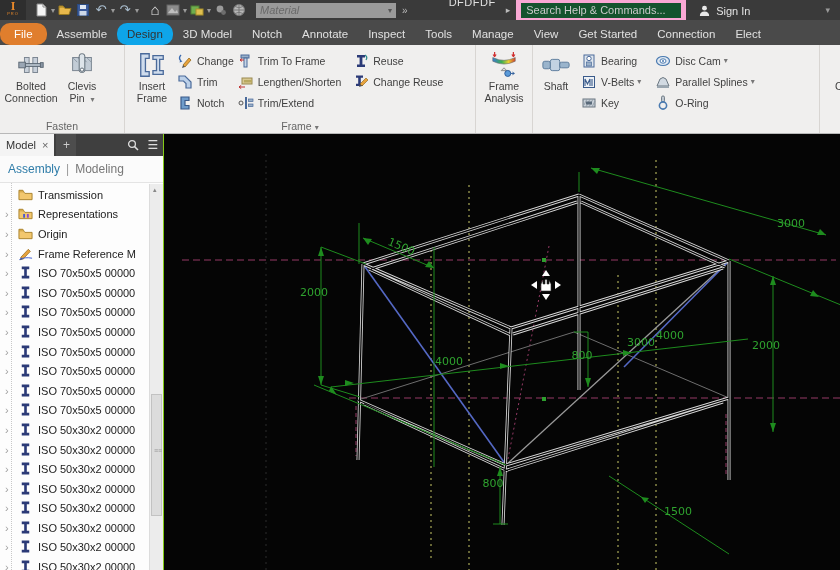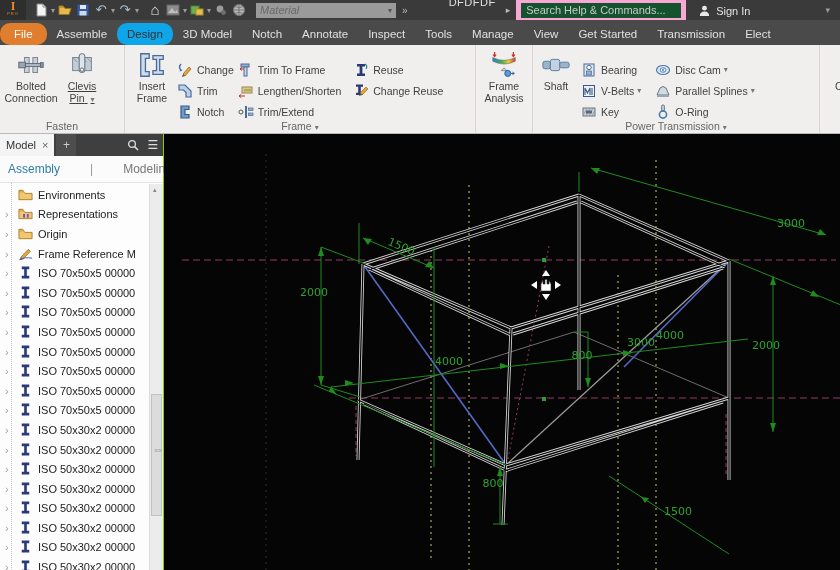--- a/index.html
+++ b/index.html
@@ -29,38 +29,38 @@
   .rtab{padding:5px 10px 5px;color:#e0e0e0;white-space:nowrap;cursor:default;border-radius:10px;}
   .rtab.file{background:#e07e2d;color:#fff;padding:5px 14px;}
   .rtab.active{background:#0ea5e9;color:#333;}
   
   .ribbon{height:88px;background:#f0efee;display:flex;flex:0 0 auto;border-bottom:1px solid #b8b8b8;color:#3f3f3f;}
   .panel{position:relative;display:flex;align-items:flex-start;padding:3px 4px 16px 4px;border-right:1px solid #d8d5d2;}
   .panel-label{position:absolute;bottom:1px;left:0;right:0;text-align:center;font-size:10.5px;color:#666;white-space:nowrap;}
   .bigbtn{display:flex;flex-direction:column;align-items:center;width:52px;margin:1px 1px;font-size:10.5px;line-height:11.5px;text-align:center;}
   .bigbtn .bicon{width:32px;height:32px;display:flex;align-items:center;justify-content:center;}
   .bigbtn .bicon svg{width:30px;height:30px;}
-  .col{display:flex;flex-direction:column;margin:11px 2px 0 2px;}
+  .col{display:flex;flex-direction:column;margin:2px 2px 0 2px;}
   .smallbtn{display:flex;align-items:center;height:21px;font-size:10.5px;white-space:nowrap;}
   .smallbtn .sicon{width:16px;height:16px;margin-right:4px;display:inline-flex;}
   .smallbtn .sicon svg{width:16px;height:16px;}
   .sm-drop{color:#777;font-size:8px;margin-left:3px;}
   .pl-drop{color:#777;font-size:8px;}
   
   .main{flex:1;display:flex;min-height:0;}
   
   .browser{width:163px;flex:0 0 auto;background:#fdfdfd;display:flex;flex-direction:column;border-right:1px solid #84cc16;position:relative;}
   .btabs{height:22px;background:#3f3f3f;display:flex;align-items:stretch;font-size:11px;flex:0 0 auto;}
   .btab-model{background:#f4f4f4;color:#333;display:flex;align-items:center;padding:0 6px;}
   .btab-model .x{margin-left:6px;color:#666;font-size:11px;}
   .btab-add{background:#4d4d4d;color:#ccc;width:20px;display:flex;align-items:center;justify-content:center;margin-left:2px;font-size:12px;}
   .btabs .spacer{flex:1;}
   .btab-ic{width:20px;display:flex;align-items:center;justify-content:center;color:#ddd;font-size:12px;}
   .btab-ic svg{width:12px;height:12px;}
-  .bmode{height:26px;background:#fbfbfb;border-bottom:1px solid #e4e4e4;display:flex;align-items:center;font-size:12px;padding:0 8px;flex:0 0 auto;gap:24px;}
+  .bmode{height:26px;background:#fbfbfb;border-bottom:1px solid #e4e4e4;display:flex;align-items:center;font-size:12px;padding:0 8px;flex:0 0 auto;}
   .bmode .asm{color:#2e7ca8;}
   .bmode .sep{color:#999;margin:0 6px;}
   .bmode .mod{color:#777;}
   .tree{flex:1;overflow:hidden;position:relative;padding-top:2px;}
   .guide{position:absolute;left:11px;top:0;bottom:0;border-left:1px dotted #c8c8c8;}
   .trow{height:19.6px;display:flex;align-items:center;padding-left:5px;font-size:11px;color:#222;white-space:nowrap;overflow:hidden;position:relative;}
   .trow .chev{width:11px;color:#a0a0a0;font-size:11px;flex:0 0 auto;}
   .trow .ticon{width:16px;height:16px;margin:0 4px 0 2px;flex:0 0 auto;}
   .trow .ticon svg{width:15px;height:15px;}
   .tscroll{position:absolute;right:0;top:50px;bottom:0;width:13px;background:#ececec;border-left:1px solid #dcdcdc;}
@@ -161,40 +161,40 @@
       <div class="rtab">Assemble</div>
       <div class="rtab active">Design</div>
       <div class="rtab">3D Model</div>
       <div class="rtab">Notch</div>
       <div class="rtab">Annotate</div>
       <div class="rtab">Inspect</div>
       <div class="rtab">Tools</div>
       <div class="rtab">Manage</div>
       <div class="rtab">View</div>
       <div class="rtab">Get Started</div>
-      <div class="rtab">Transmission</div>
+      <div class="rtab">Connection</div>
       <div class="rtab">Elect</div>
     </div>
 
   <div class="ribbon">
 
     <div class="panel" style="width:116px;flex:0 0 auto;">
       <div class="bigbtn">
         <span class="bicon">
             <svg viewBox="0 0 32 32">
               <rect x="9" y="8" width="5" height="16" fill="#c8d0da" stroke="#77828e"></rect>
               <rect x="18" y="8" width="5" height="16" fill="#c8d0da" stroke="#77828e"></rect>
               <rect x="3" y="13" width="7" height="6" fill="#9aa6b4" stroke="#5a6672"></rect>
               <rect x="10" y="14.5" width="18" height="3" fill="#b4bec8" stroke="#5a6672"></rect>
               <rect x="26" y="13.5" width="3" height="5" fill="#8a96a4" stroke="#5a6672"></rect>
             </svg>
           </span>
         <span>Bolted Connection</span>
       </div>
-      <div class="bigbtn" style="width:46px;text-decoration:underline;">
+      <div class="bigbtn" style="width:46px;">
         <span class="bicon">
             <svg viewBox="0 0 32 32">
               <rect x="6" y="8" width="20" height="14" fill="#c2ccd6" stroke="#77828e"></rect>
               <path d="M6,8 l5,5 M11,8 l5,5 M16,8 l5,5 M21,8 l5,5" stroke="#8b96a2"></path>
               <rect x="13" y="4" width="6" height="20" rx="2.5" fill="#dde4ea" stroke="#5a6672"></rect>
               <circle cx="16" cy="21" r="1.8" fill="#fff" stroke="#5a6672"></circle>
             </svg>
           </span>
         <span><span>Clevis Pin</span> <span class="sm-drop">▾</span></span>
       </div>
@@ -389,21 +389,20 @@
         <div class="smallbtn">
           <span class="sicon">
               <svg viewBox="0 0 16 16">
                 <rect x="6.6" y="1" width="2.8" height="6" rx="1.2" fill="#c8d0d8" stroke="#6a7680"></rect>
                 <circle cx="8" cy="10.5" r="3.6" fill="none" stroke="#4a7ab0" stroke-width="1.6"></circle>
               </svg>
             </span>
           <span>O-Ring</span>
         </div>
       </div>
-      <div class="panel-label"><span>Power Transmission</span> <span class="pl-drop">▾</span></div>
     </div>
 
     <div class="panel" style="flex:1;border-right:none;">
       <div class="bigbtn" style="width:48px;">
         <span class="bicon">
             <svg viewBox="0 0 32 32">
               <path d="M8,4 q8,-2 16,1 q-8,4 -16,2 q8,-2 16,2 q-8,4 -16,2 q8,-2 16,2 q-8,4 -16,2 q8,-2 16,2 q-8,4 -16,2" fill="none" stroke="#4a6a9a" stroke-width="2"></path>
             </svg>
           </span>
         <span>Comp</span>
@@ -439,21 +438,21 @@
         <span class="mod">Modeling</span>
       </div>
       <div class="tree" id="tree">
         <div class="guide"></div>
       <div class="trow">
             <span class="chev"></span>
             <span class="ticon"><svg viewBox="0 0 16 16">
                 <path d="M1,5 h5 l1.3,1.8 H15 V13.5 H1z" fill="#f2c76e" stroke="#a8802a"></path>
                 <path d="M1,5 V3.5 h4.2 l1,1.5" fill="#e2b24a" stroke="#a8802a"></path>
               </svg></span>
-            <span>Environments</span>
+            <span>Transmission</span>
           </div>
           <div class="trow">
             <span class="chev">›</span>
             <span class="ticon"><svg viewBox="0 0 16 16">
                 <path d="M1,5 h5 l1.3,1.8 H15 V13.5 H1z" fill="#f2c76e" stroke="#a8802a"></path>
                 <path d="M1,5 V3.5 h4.2 l1,1.5" fill="#e2b24a" stroke="#a8802a"></path>
                 <rect x="5.5" y="8.5" width="2" height="4" fill="#4a5ad0"></rect>
                 <rect x="9.5" y="8.5" width="2" height="4" fill="#8a4ad0"></rect>
               </svg></span>
             <span>Representations</span>

